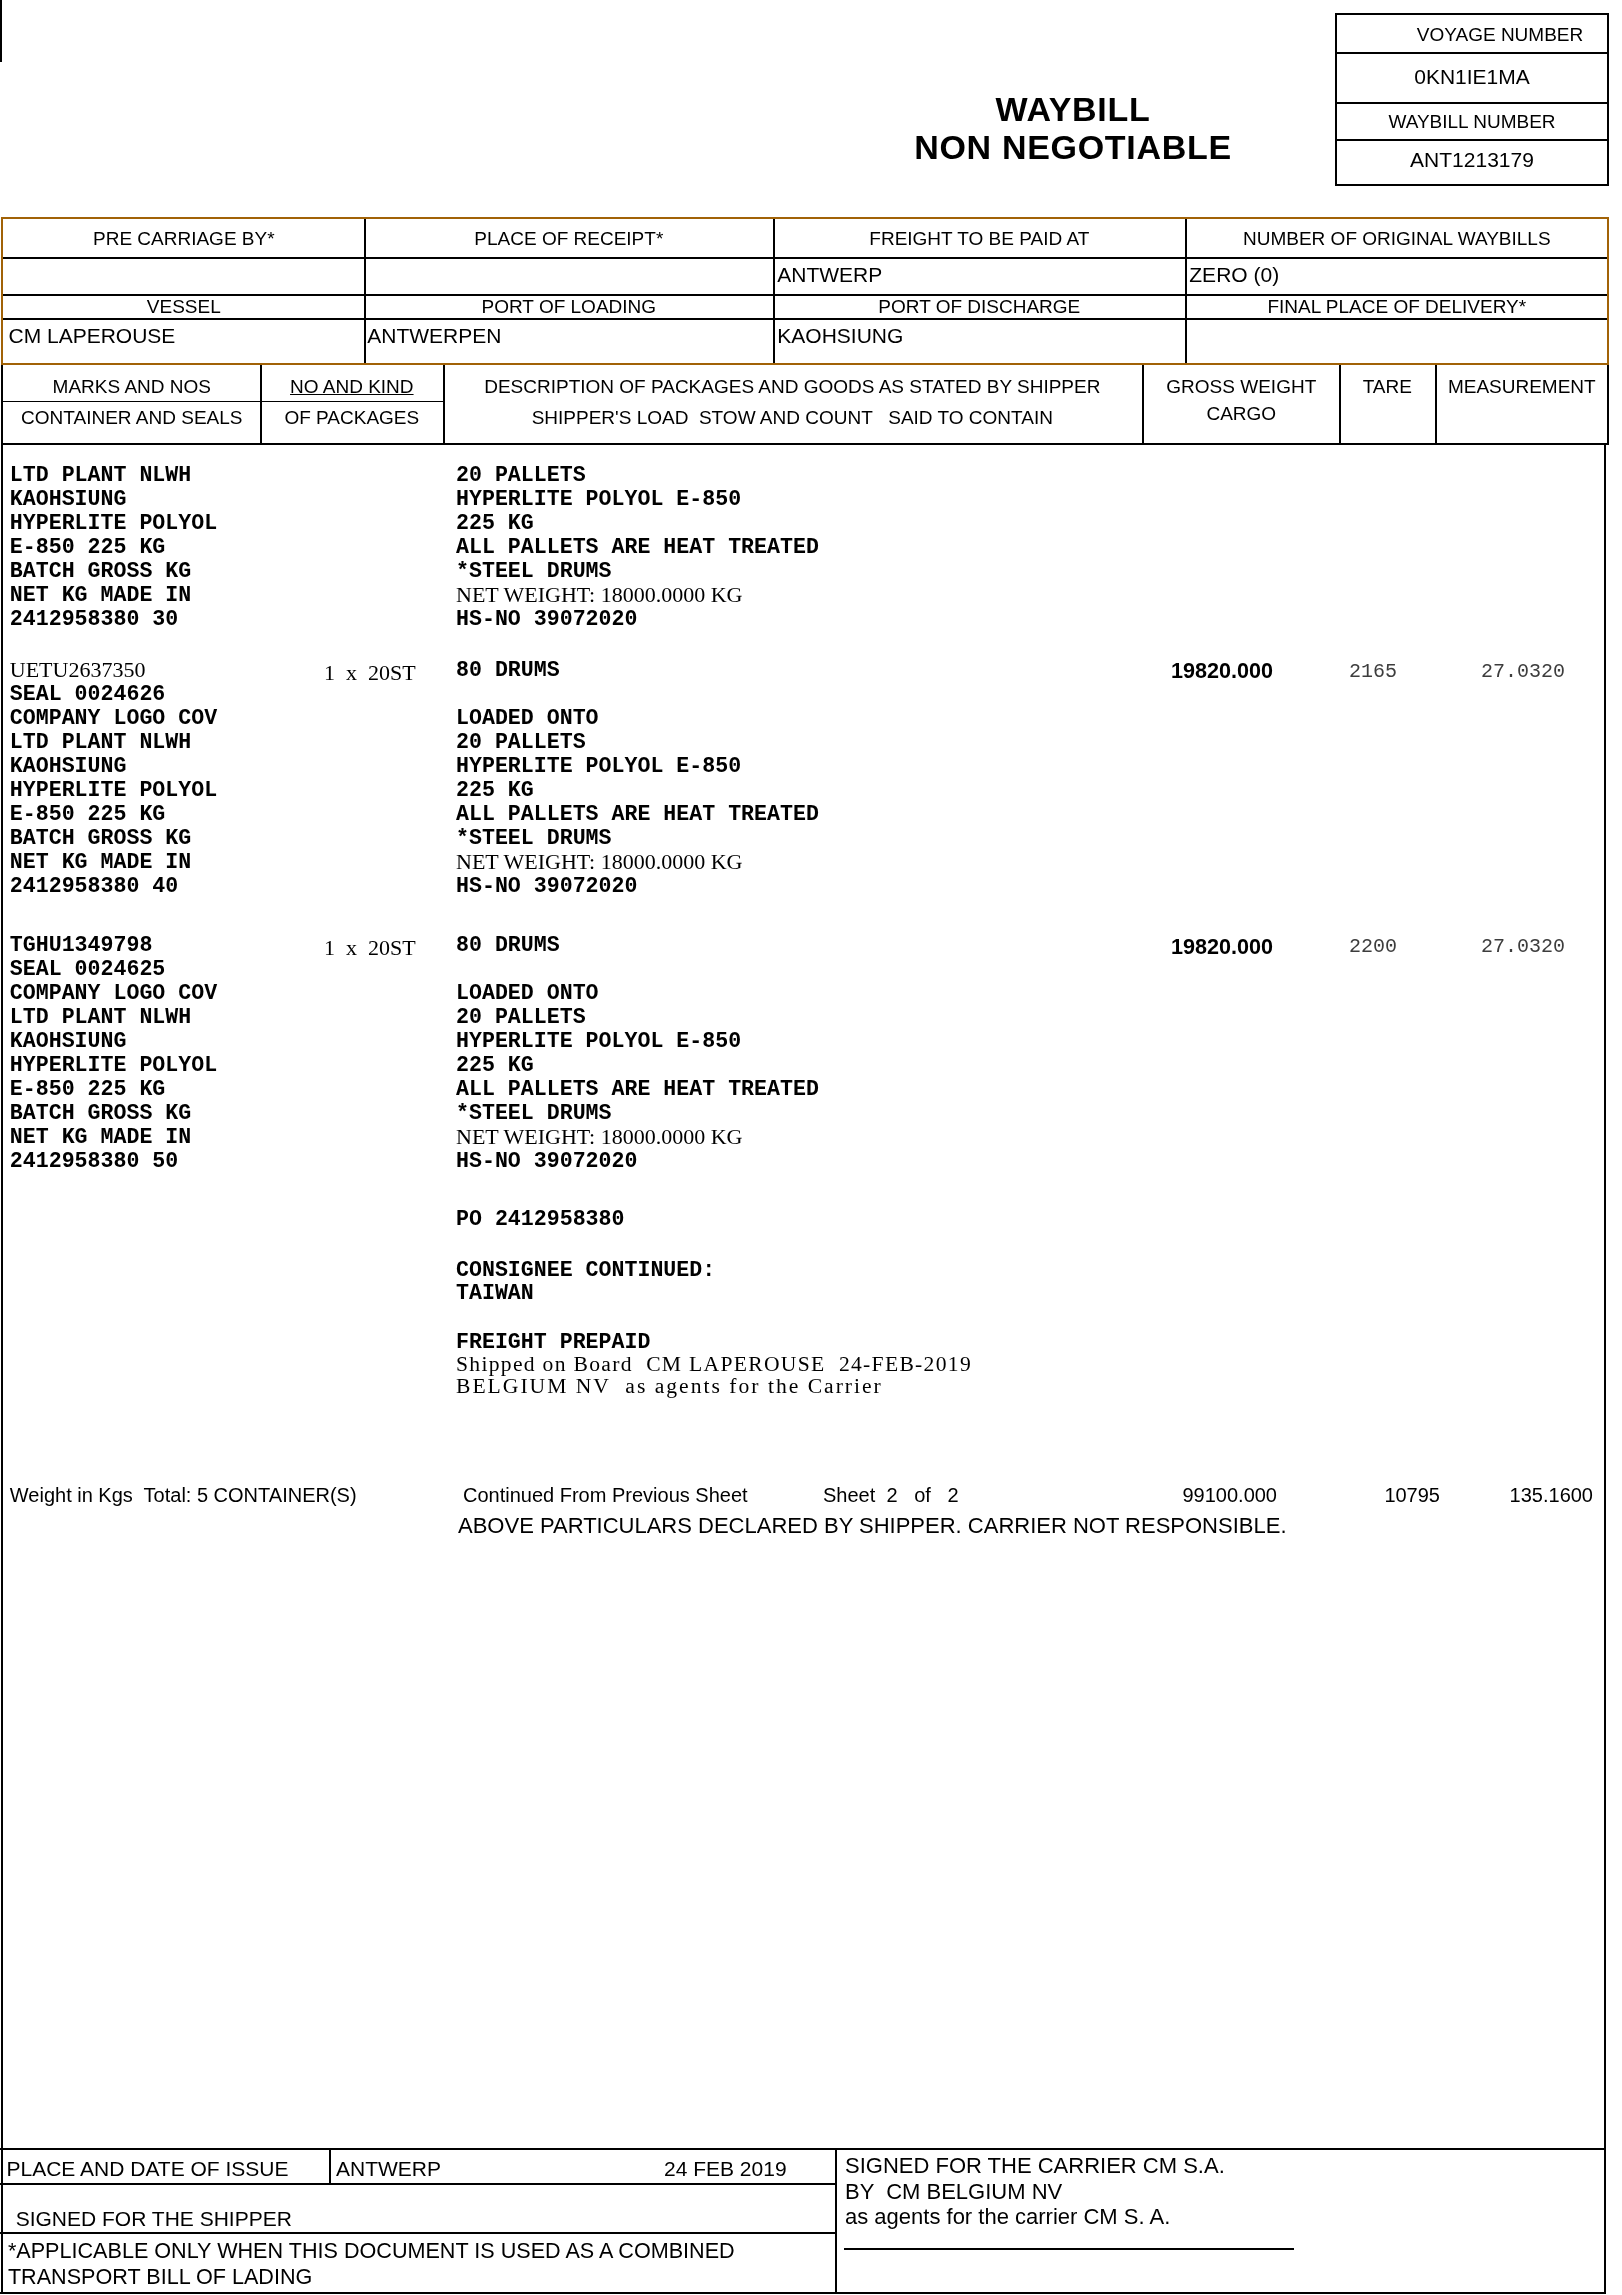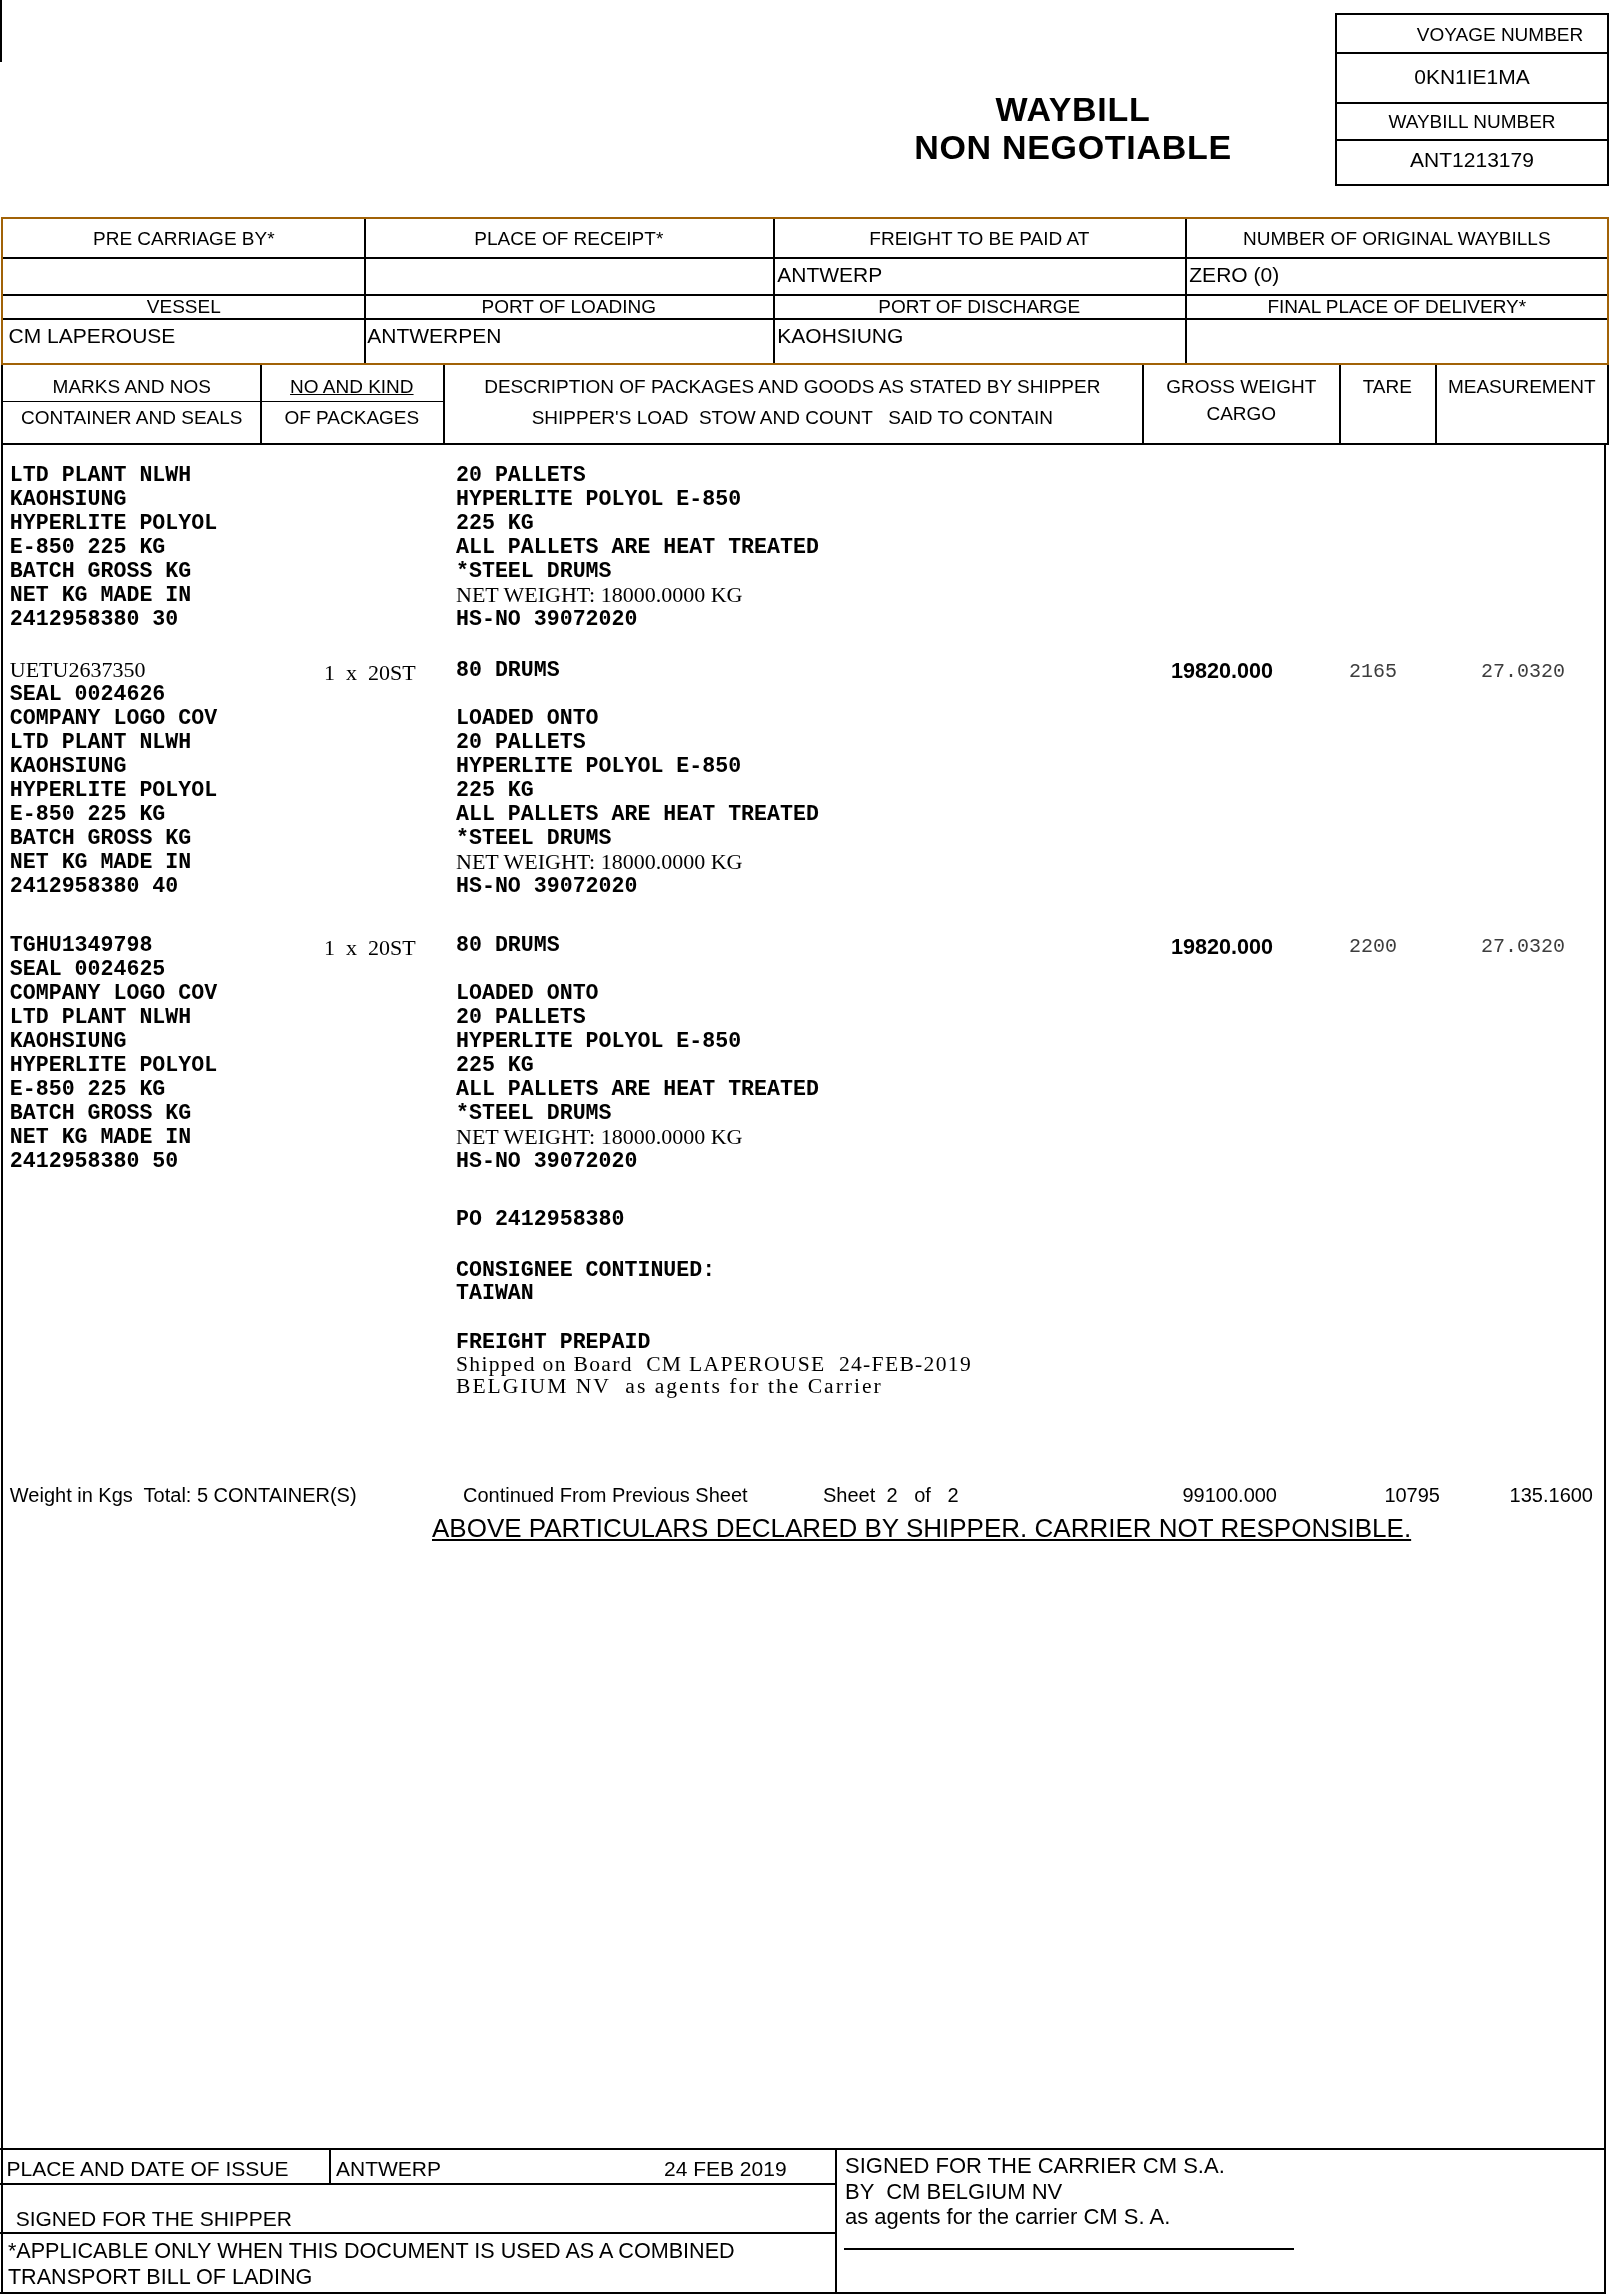--- a/index.html
+++ b/index.html
@@ -177,21 +177,21 @@
   <div class="line mono" style="left:456px;top:1330px;">FREIGHT PREPAID</div>
   <div class="line serifline" style="left:456px;top:1352px;letter-spacing:1.3px;">Shipped on Board  CM LAPEROUSE  24-FEB-2019</div>
   <div class="line serifline" style="left:456px;top:1374px;letter-spacing:2px;">BELGIUM NV  as agents for the Carrier</div>
 
   <div class="line tot" style="left:9.8px;top:1484px;">Weight in Kgs  Total: 5 CONTAINER(S)</div>
   <div class="line tot" style="left:463px;top:1484px;">Continued From Previous Sheet</div>
   <div class="line tot" style="left:823px;top:1484px;">Sheet  2   of   2</div>
   <div class="line tot right" style="left:1112px;top:1484px;width:165px;">99100.000</div>
   <div class="line tot right" style="left:1322px;top:1484px;width:118px;">10795</div>
   <div class="line tot right" style="left:1466px;top:1484px;width:127px;">135.1600</div>
-  <div class="line tot" style="left:432px;top:1513px;font-size:26px;text-decoration:underline;">ABOVE PARTICULARS DECLARED BY SHIPPER. CARRIER NOT RESPONSIBLE.</div>
+  <div class="line tot" style="left:458px;top:1513px;font-size:22px;">ABOVE PARTICULARS DECLARED BY SHIPPER. CARRIER NOT RESPONSIBLE.</div>
 
   <div class="hline" style="left:0;top:2148px;width:1606px;"></div>
   <div class="hline" style="left:0;top:2183px;width:835px;"></div>
   <div class="hline" style="left:0;top:2232px;width:835px;"></div>
   <div class="vline" style="left:329px;top:2148px;height:37px;"></div>
   <div class="vline" style="left:835px;top:2148px;height:145px;"></div>
   <div class="vline" style="left:1.3px;top:2148px;height:145px;"></div>
   <div class="vline" style="left:1604px;top:2148px;height:145px;"></div>
   <div class="hline" style="left:0;top:2292px;width:1606px;"></div>
 

